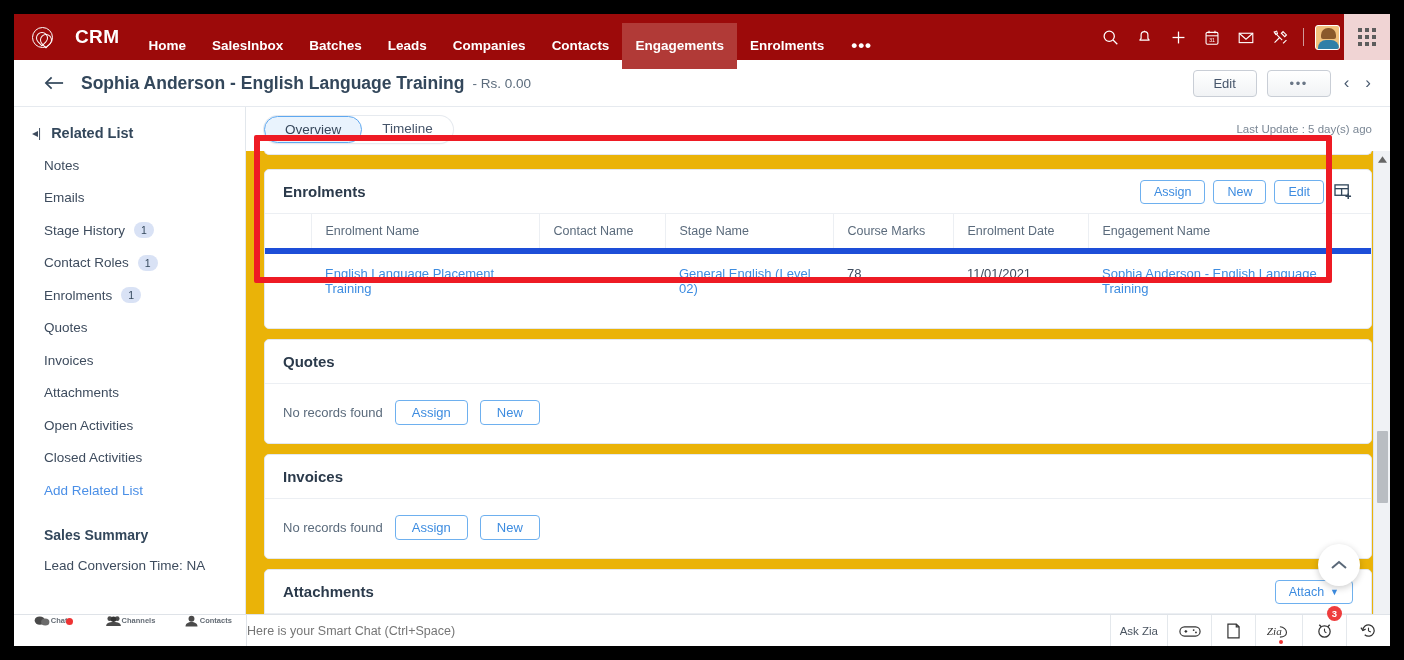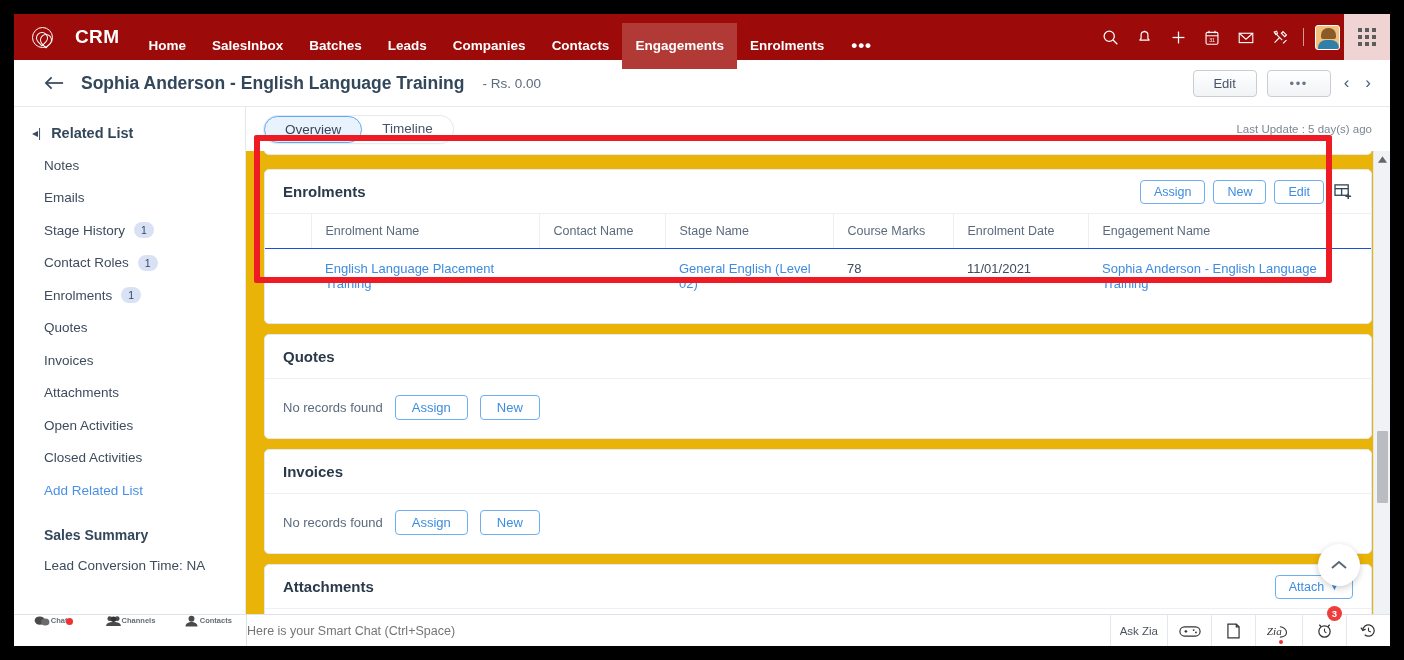--- a/index.html
+++ b/index.html
@@ -78,21 +78,21 @@
   .apps-grid { display: grid; grid-template-columns: repeat(3, 4px); gap: 3px; }
   .apps-grid i { width: 4px; height: 4px; background: #5c5c5c; display:block; }
 
   
   .rec-header {
     height: 47px; background: #fff; display: flex; align-items: center;
     padding: 0 16px 0 30px; border-bottom: 1px solid #e6eaef;
   }
   .back-arrow { cursor: pointer; margin-right: 16px; display:flex; }
   .rec-title { font-size: 17.5px; font-weight: bold; color: #33475b; white-space: nowrap; }
-  .rec-amt { font-size: 13.5px; color: #5b6b7c; margin-left: 18px; }
+  .rec-amt { font-size: 13.5px; color: #5b6b7c; margin-left: 8px; }
   .rec-actions { margin-left: auto; display: flex; align-items: center; gap: 10px; }
   .btn-grey {
     min-width: 64px; height: 27px; border: 1px solid #c9ced6; border-radius: 4px;
     background: linear-gradient(#ffffff, #f1f3f5);
     font-size: 13px; color: #46556a; cursor: pointer;
     display: flex; align-items: center; justify-content: center; padding: 0 14px;
   }
   .btn-grey.dots { letter-spacing: 1.5px; font-size: 13px; color:#6a7686; }
   .chev { color: #4a5b70; font-size: 17px; cursor: pointer; padding: 0 3px; }
 
@@ -163,21 +163,21 @@
   .card-actions { margin-left: auto; display: flex; align-items: center; gap: 8px; }
   .btn-blue {
     height: 24px; padding: 0 13px; border: 1px solid #6eb0ef; border-radius: 4px;
     background: #fff; color: #3d8ce0; font-size: 12.5px; cursor: pointer;
     display: flex; align-items: center; justify-content: center;
   }
 
   table.rt { width: 100%; border-collapse: collapse; }
   table.rt th {
     font-size: 12.5px; font-weight: normal; color: #5b6b7c; text-align: left;
-    padding: 10px 0 10px 14px; border-bottom: 1px solid #1d4ed8;
+    padding: 10px 0 10px 14px; border-bottom: 6px solid #1d4ed8;
     border-left: 1px solid #eceff3; white-space: nowrap;
   }
   table.rt th:first-child, table.rt td:first-child { border-left: none; }
   table.rt td {
     font-size: 13px; color: #3e4c5e; padding: 12px 10px 32px 14px;
     vertical-align: top;
   }
   table.rt td a { color: #3d8ce0; text-decoration: none; cursor: pointer; }
   .col-pad { width: 46px; }
 

